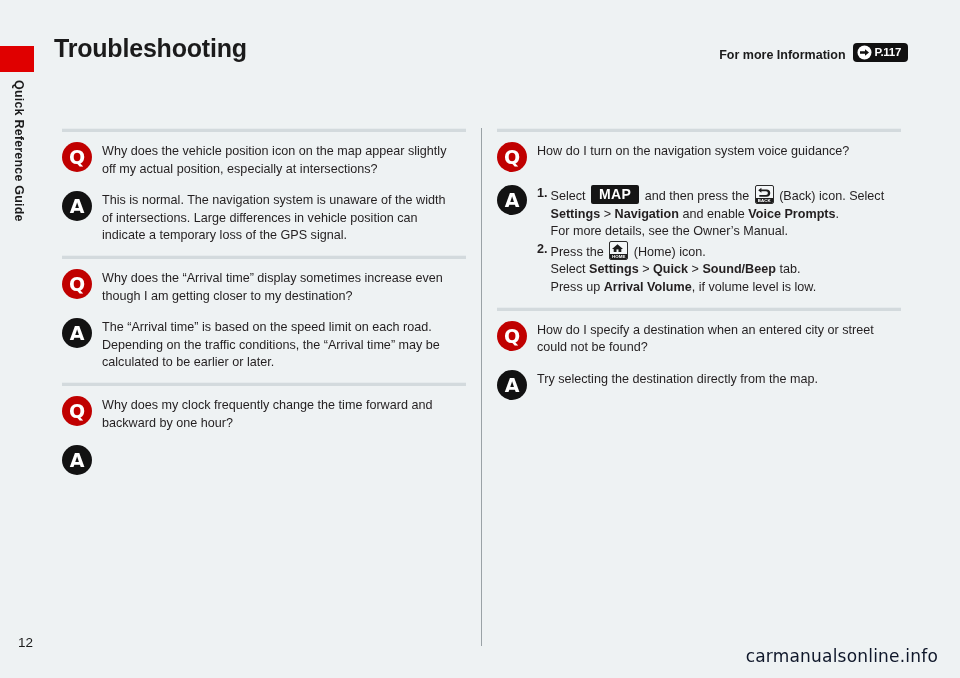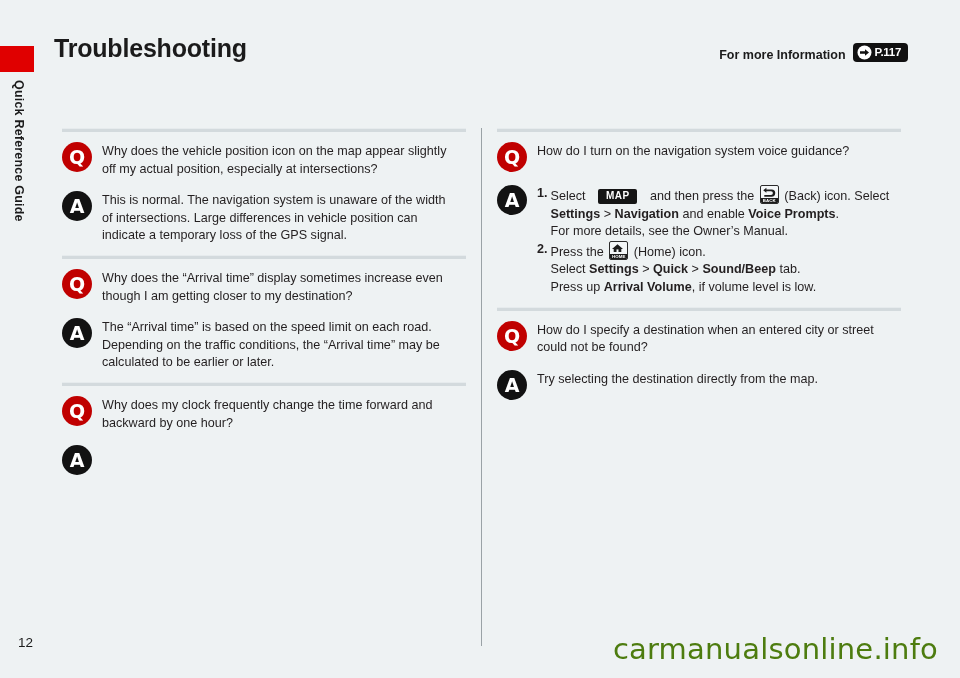--- a/index.html
+++ b/index.html
@@ -169,27 +169,27 @@
   .step-body {
     font-size: 12.6px;
     line-height: 17.6px;
   }
 
   
   .key-map {
     display: inline-block;
     background: #151515;
     color: #fff;
-    font-size: 10px;
+    font-size: 14px;
     font-weight: 700;
     letter-spacing: .4px;
     padding: 2px 8px 3px 8px;
     border-radius: 2px;
     vertical-align: 1px;
-    margin: 0 9px;
+    margin: 0 2px;
     line-height: 1;
   }
   .key-sq {
     display: inline-block;
     width: 17px;
     height: 17px;
     border: 1px solid #2b2b2b;
     border-radius: 2px;
     vertical-align: -4px;
     margin: 0 2px;
@@ -218,22 +218,22 @@
     left: 18px;
     bottom: 28px;
     font-size: 13.5px;
     font-weight: 400;
     color: #1b1b1b;
   }
   .watermark {
     position: absolute;
     right: 22px;
     bottom: 12px;
-    font-size: 29px;
-    color: #4d7c0f;
+    font-size: 17px;
+    color: #0f172a;
     letter-spacing: .2px;
     font-family: "DejaVu Sans", sans-serif;
   }
 </style>
 </head>
 <body>
 
 <div class="side-tab"></div>
 <div class="side-tab-label">Quick Reference Guide</div>
 

